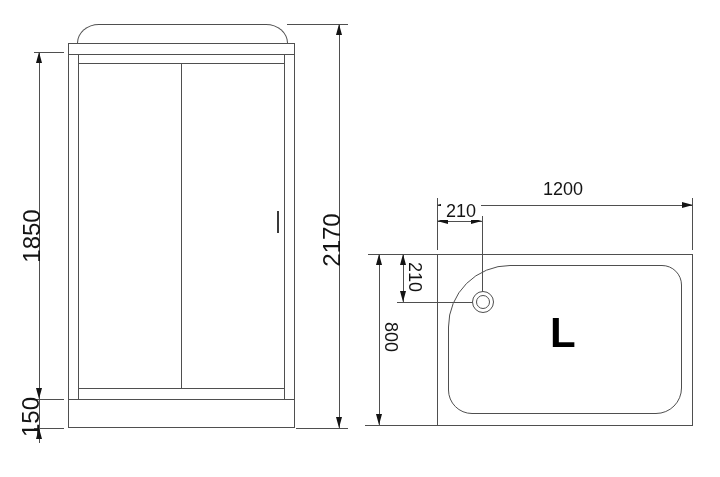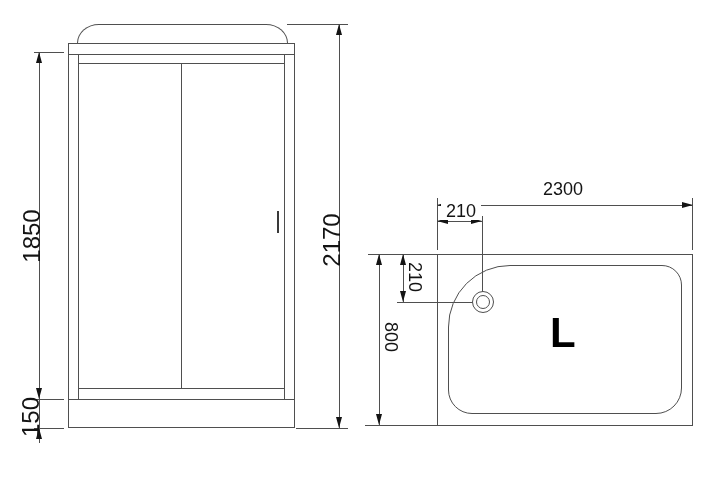--- a/index.html
+++ b/index.html
@@ -68,21 +68,21 @@
     <div class="dimtext t-front rot-ccw" style="left:297px;top:230px;width:66px;height:20px;">2170</div>
   </div>
 
   <div>
 
     <div class="vl" style="left:437px;top:198px;height:52px;"></div>
     <div class="vl" style="left:692px;top:198px;height:52px;"></div>
     <div class="hl" style="left:437px;top:205px;width:256px;"></div>
     <div class="arr lf" style="left:437px;top:202px;"></div>
     <div class="arr rt" style="left:682px;top:202px;"></div>
-    <div class="dimtext t-top" style="left:533px;top:180px;width:60px;">2300</div>
+    <div class="dimtext t-top" style="left:533px;top:180px;width:60px;">1200</div>
 
     <div class="hl" style="left:437px;top:221px;width:45px;"></div>
     <div class="arr lf" style="left:437px;top:218px;"></div>
     <div class="arr rt" style="left:471px;top:218px;"></div>
     <div class="dimtext t-top" style="left:441px;top:202px;width:40px;background:#ffffff;">210</div>
     <div class="vl" style="left:482px;top:216px;height:86px;"></div>
 
     <div class="hl" style="left:368px;top:254px;width:70px;"></div>
     <div class="hl" style="left:365px;top:425px;width:72px;"></div>
     <div class="hl" style="left:397px;top:302px;width:86px;"></div>

